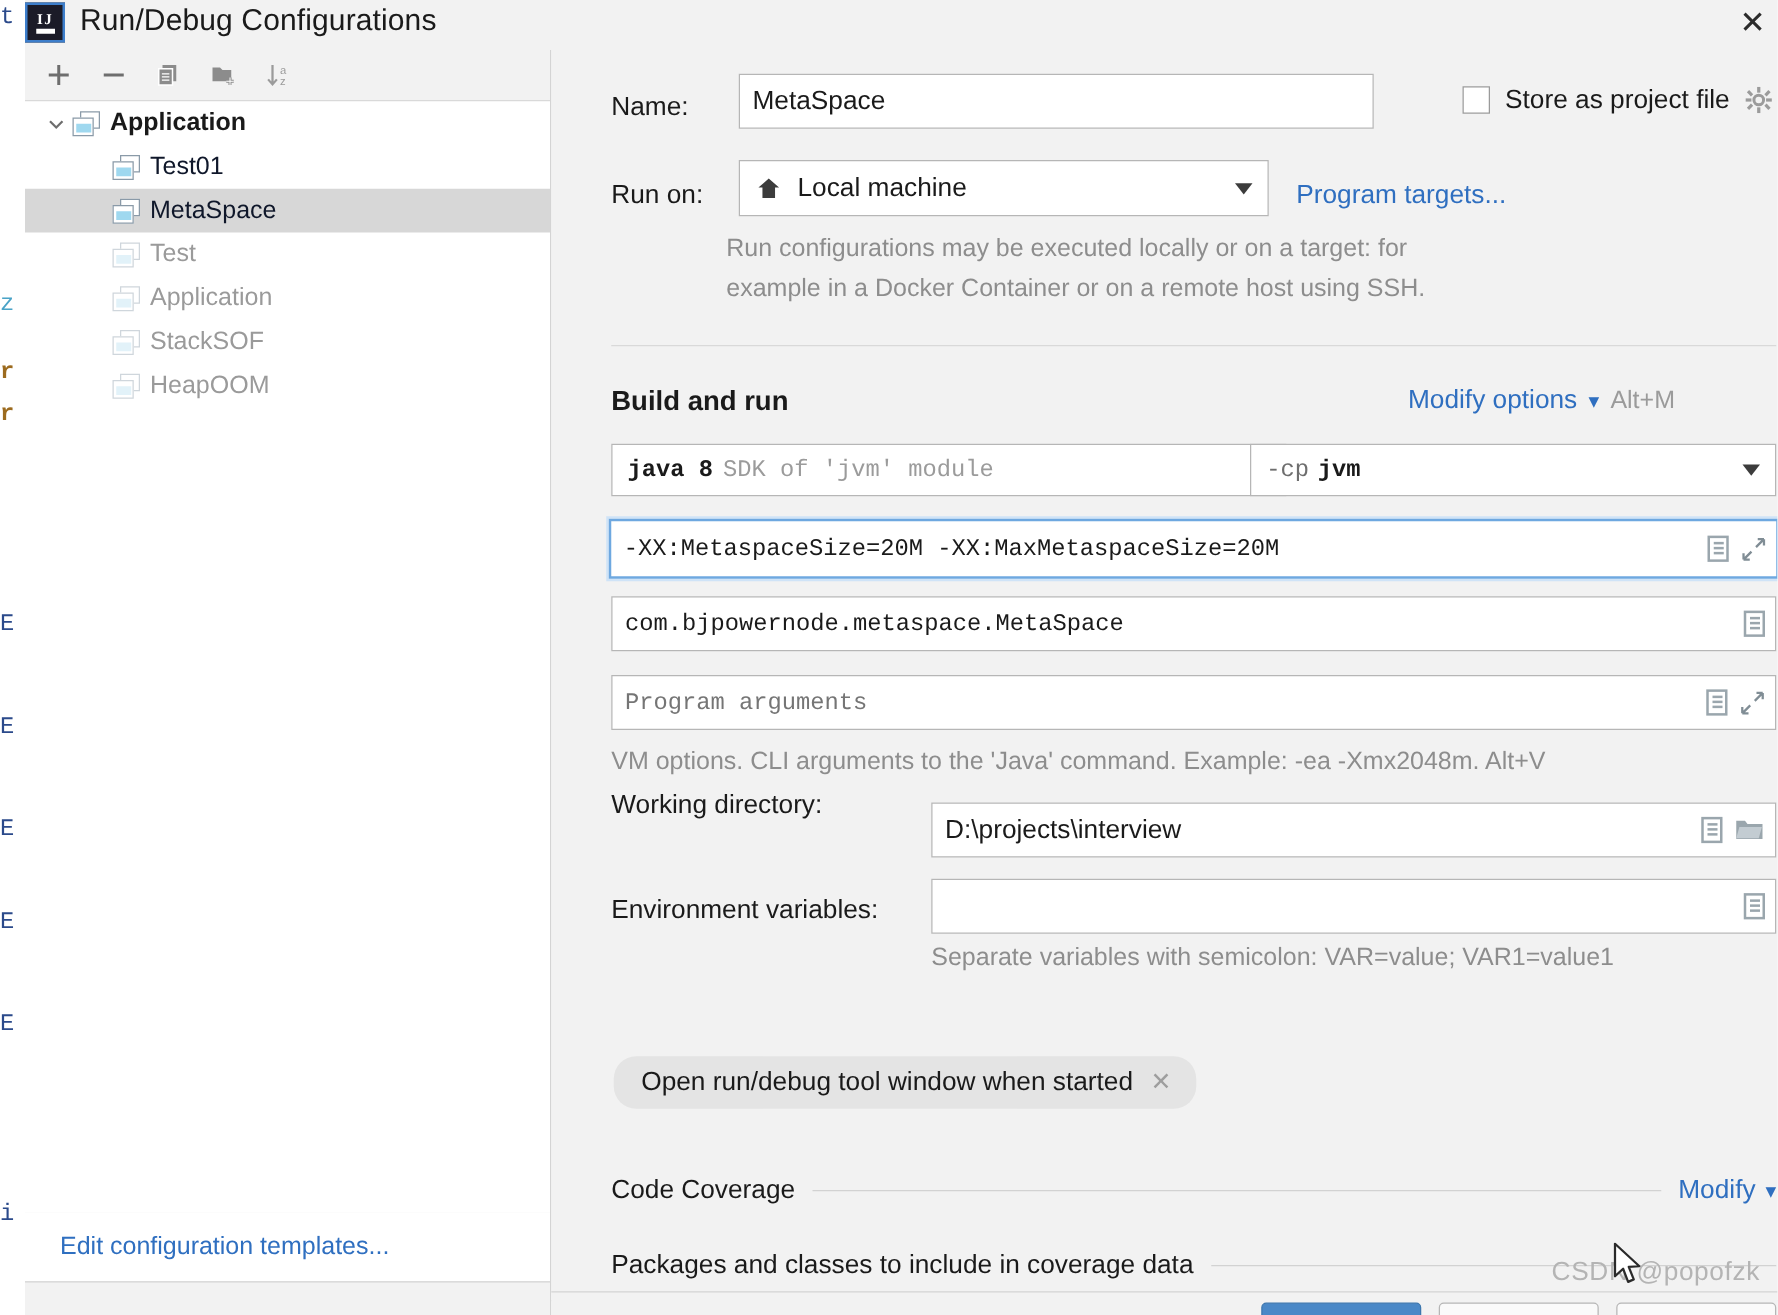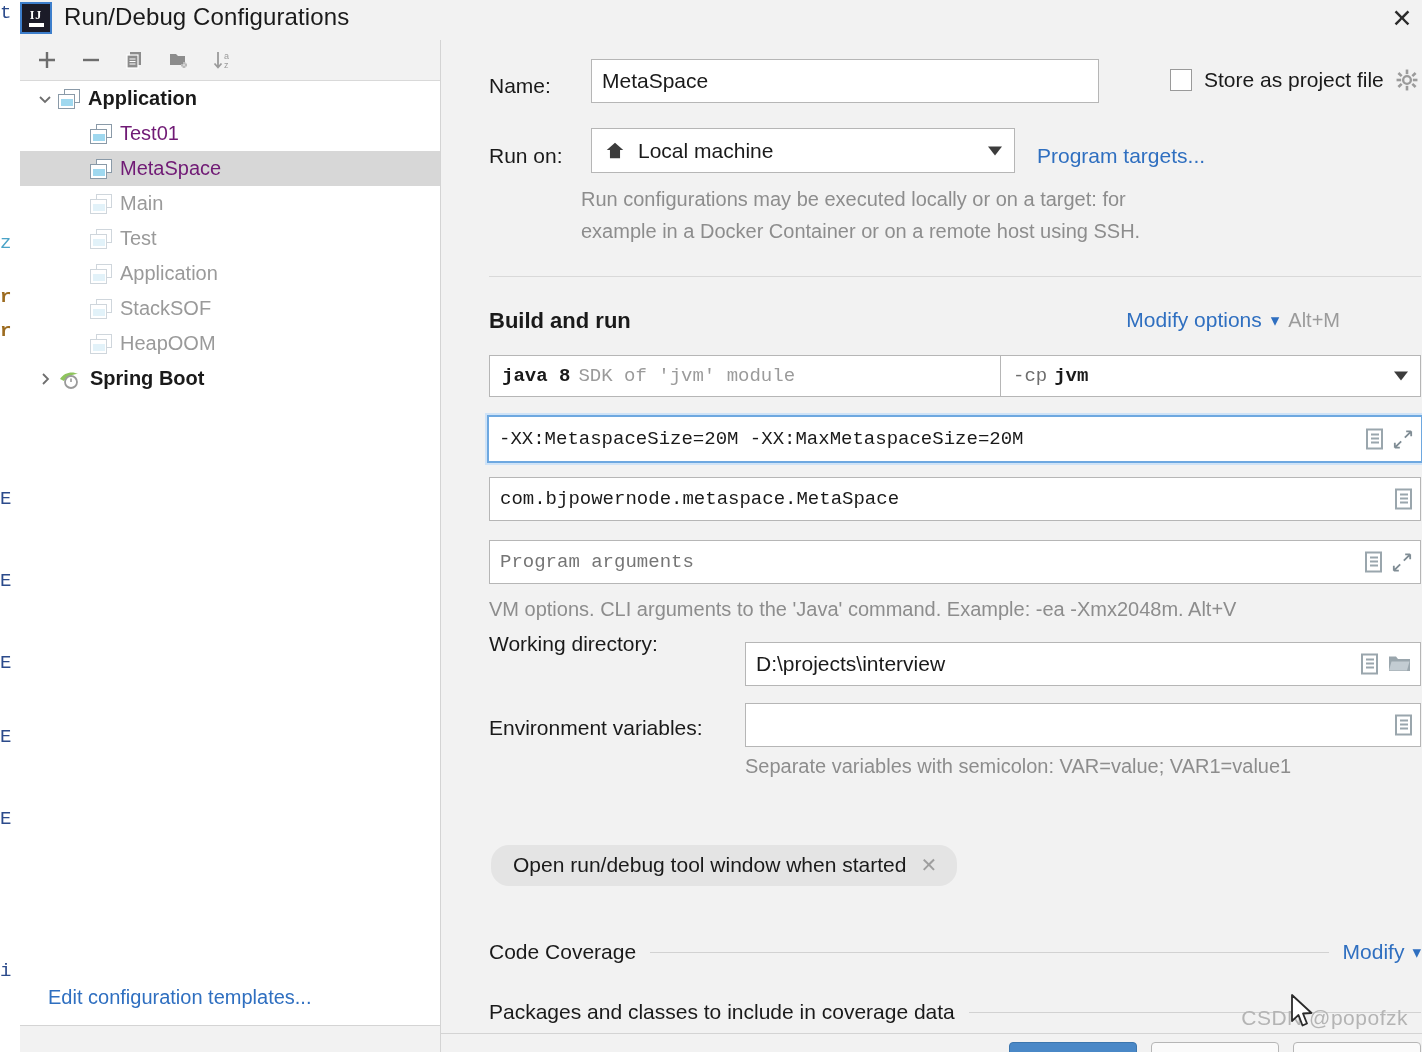--- a/index.html
+++ b/index.html
@@ -82,21 +82,21 @@
     height: 35px; display: flex; align-items: center; white-space: nowrap;
     cursor: pointer; padding-left: 12px;
   }
   .tree-row.selected { background: #d7d7d7; }
   .tw-arrow {
     width: 26px; display: flex; align-items: center; justify-content: center;
     color: #6b6b6b; font-size: 15px;
   }
   .tree-label { font-size: 20px; }
   .tree-label.bold { font-weight: bold; color: #1a1a1a; }
-  .tree-label.normal { color: #701a75; }
+  .tree-label.normal { color: #0f172a; }
   .tree-label.dim { color: #9a9a9a; }
 
   
   .app-icon { width: 22px; height: 20px; position: relative; margin-right: 8px; flex: 0 0 auto; }
   .app-icon .back {
     position: absolute; right: 0; top: 0; width: 16px; height: 14px;
     border: 1.6px solid #8a9aa8; background: #ffffff;
   }
   .app-icon .front {
     position: absolute; left: 0; bottom: 0; width: 17px; height: 15px;
@@ -302,70 +302,48 @@
         </span>
         <span class="tree-label normal">MetaSpace</span>
       </div>
       <div class="tree-row">
         <div class="tw-arrow"></div>
         <div style="width: 32px;"></div>
         <span class="app-icon dim">
           <span class="back"></span>
           <span class="front"></span>
         </span>
-        <span class="tree-label dim">Main</span>
+        <span class="tree-label dim">Test</span>
       </div>
       <div class="tree-row">
         <div class="tw-arrow"></div>
         <div style="width: 32px;"></div>
         <span class="app-icon dim">
           <span class="back"></span>
           <span class="front"></span>
         </span>
-        <span class="tree-label dim">Test</span>
+        <span class="tree-label dim">Application</span>
       </div>
       <div class="tree-row">
         <div class="tw-arrow"></div>
         <div style="width: 32px;"></div>
         <span class="app-icon dim">
           <span class="back"></span>
           <span class="front"></span>
         </span>
-        <span class="tree-label dim">Application</span>
+        <span class="tree-label dim">StackSOF</span>
       </div>
       <div class="tree-row">
         <div class="tw-arrow"></div>
         <div style="width: 32px;"></div>
         <span class="app-icon dim">
           <span class="back"></span>
           <span class="front"></span>
         </span>
-        <span class="tree-label dim">StackSOF</span>
-      </div>
-      <div class="tree-row">
-        <div class="tw-arrow"></div>
-        <div style="width: 32px;"></div>
-        <span class="app-icon dim">
-          <span class="back"></span>
-          <span class="front"></span>
-        </span>
         <span class="tree-label dim">HeapOOM</span>
-      </div>
-      <div class="tree-row">
-        <div class="tw-arrow">
-          <svg width="18" height="18" viewBox="0 0 18 18">
-            <path d="M7 4 L12 9 L7 14" stroke="#6e6e6e" stroke-width="1.8" fill="none"></path>
-          </svg>
-        </div>
-        <span class="spring-icon"><svg width="24" height="22" viewBox="0 0 24 22">
-            <path d="M2 11 C6 4, 15 3, 20 6 C15 6, 9 8, 6 13 Z" fill="#8ec45c"></path>
-            <circle cx="13" cy="14" r="6" fill="none" stroke="#9a9a9a" stroke-width="1.8"></circle>
-            <path d="M13 10.5 V14" stroke="#9a9a9a" stroke-width="1.6"></path>
-          </svg></span>
-        <span class="tree-label bold">Spring Boot</span>
       </div>
     </div>
 
   <div id="edit-templates-link">
     <span>Edit configuration templates...</span>
   </div>
   <div id="sidebar-bottom-strip"></div>
   <div id="sidebar-divider"></div>
 
   <div id="panel">

